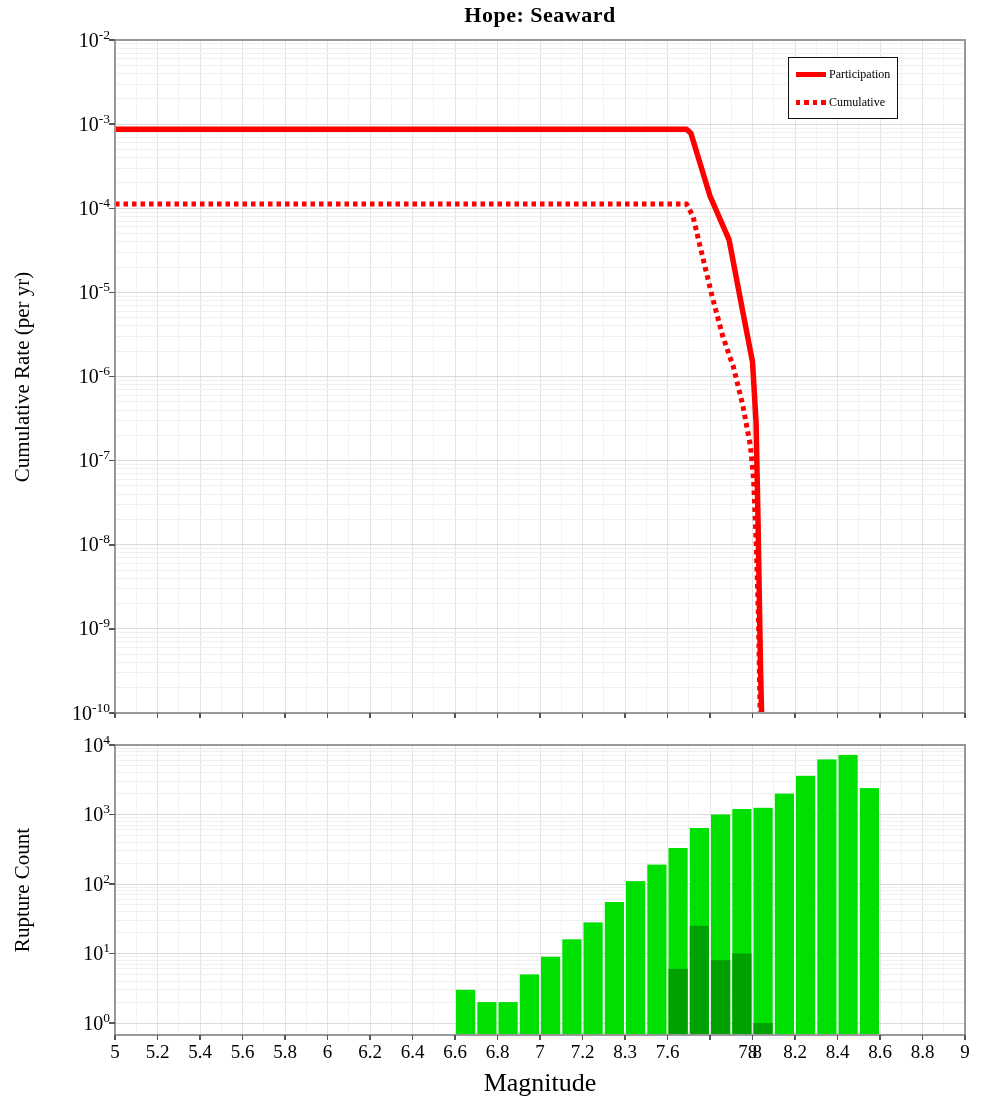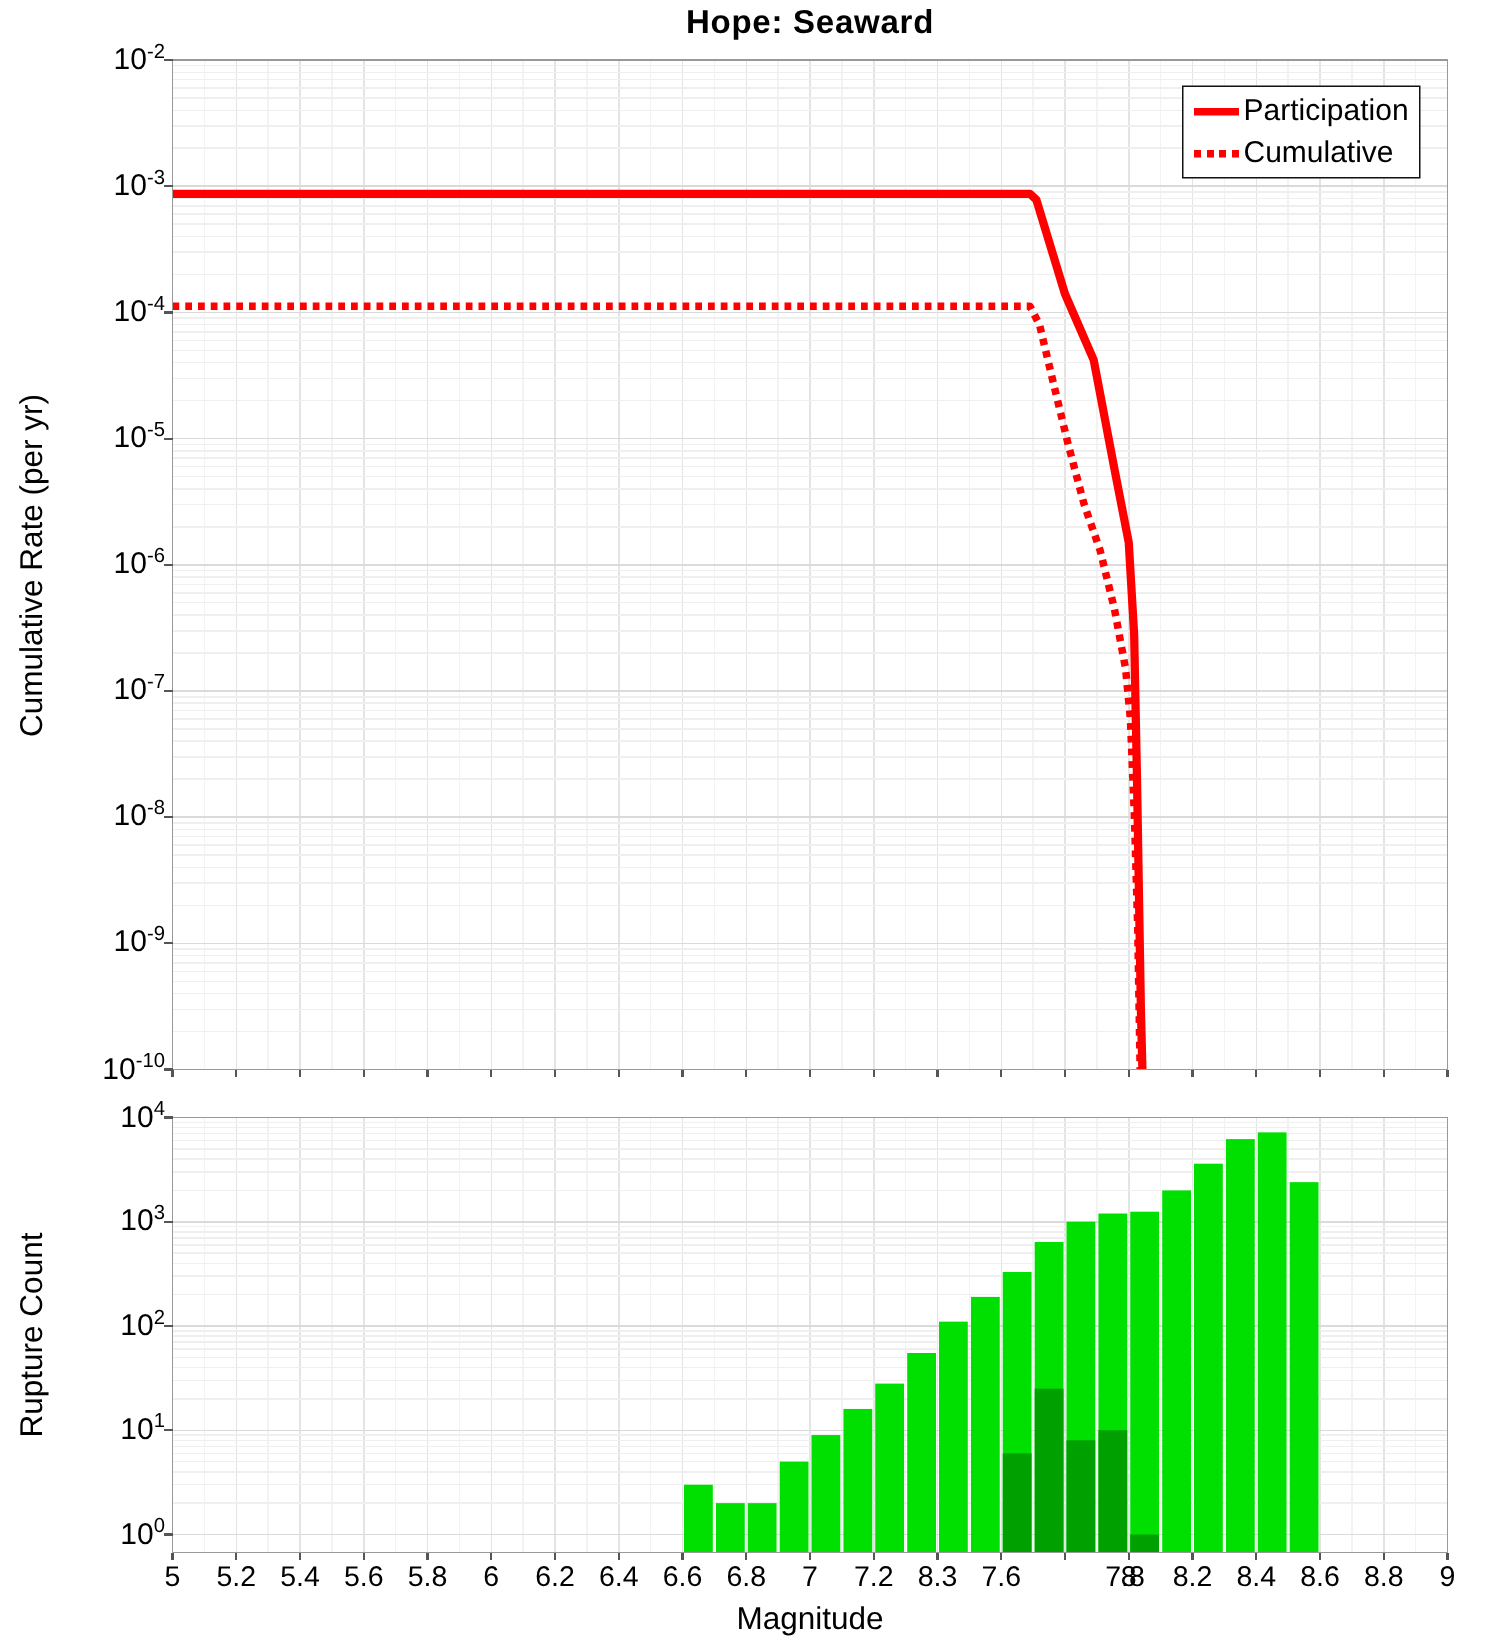--- a/index.html
+++ b/index.html
@@ -1,35 +1,35 @@
 <!DOCTYPE html>
 <html><head>
 <meta charset="utf-8">
 <style>
   html,body{margin:0;padding:0;background:#ffffff;}
   #figure{position:relative;width:1000px;height:1100px;background:#ffffff;
-    font-family:Liberation Sans, sans-serif;color:#000;overflow:hidden;}
+    font-family:Liberation Serif, serif;color:#000;overflow:hidden;}
   #plot-svg{position:absolute;left:0;top:0;}
   .chart-title{position:absolute;left:115px;top:2px;width:850px;text-align:center;
     font-size:22px;font-weight:bold;letter-spacing:0.5px;}
   .vlabel{position:absolute;width:500px;height:26px;line-height:26px;text-align:center;
     font-size:21px;transform:rotate(-90deg);}
   #ylabel-top{left:-228px;top:364px;}
   #ylabel-bottom{left:-228px;top:877px;}
-  .xlabel{position:absolute;left:115px;top:1068px;width:850px;text-align:center;font-size:21px;}
+  .xlabel{position:absolute;left:115px;top:1068px;width:850px;text-align:center;font-size:26px;}
   .ytick{position:absolute;left:28px;width:82px;text-align:right;font-size:20px;
     height:26px;line-height:26px;white-space:nowrap;}
   .ytick sup{font-size:13.5px;line-height:0;}
   .xtick{position:absolute;width:60px;text-align:center;font-size:19px;top:1041px;}
   .legend{position:absolute;background:#ffffff;border:1.6px solid #111;
     padding:2px 7px;display:flex;flex-direction:column;justify-content:center;}
   #legend-top{left:788px;top:57px;}
   #legend-bottom{left:135px;top:752px;}
   .legend-row{display:flex;align-items:center;height:28px;}
-  .legend-label{font-size:20px;white-space:nowrap;}
+  .legend-label{font-size:12px;white-space:nowrap;}
   .swatch-line{display:inline-block;width:30px;height:5px;margin-right:3px;flex:none;}
   .swatch-sq{display:inline-block;width:10px;height:15px;margin-right:4px;flex:none;}
 </style>
 </head>
 <body>
 
 <div id="figure">
 
   <svg id="plot-svg" width="1000" height="1100">
       <line x1="136.2" y1="40" x2="136.2" y2="713" stroke="#f3f3f3" stroke-width="1" shape-rendering="crispEdges"></line>

